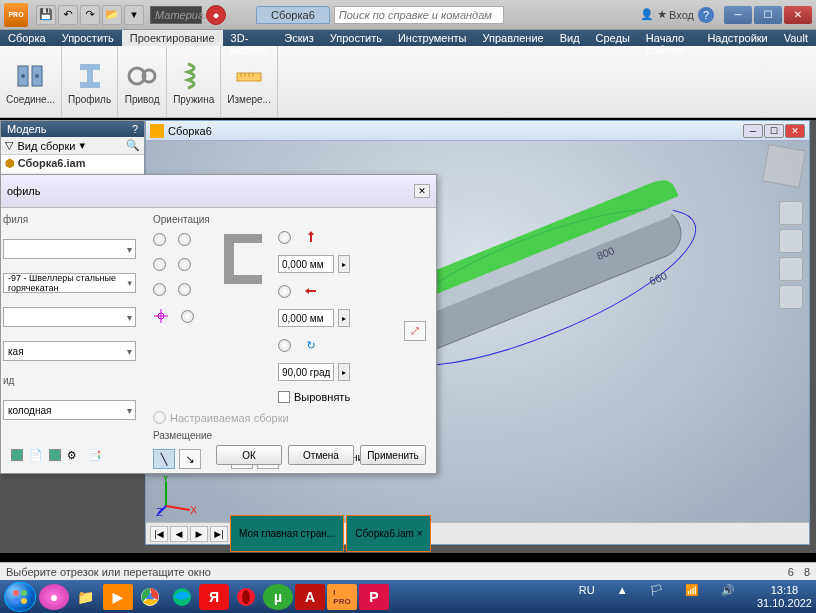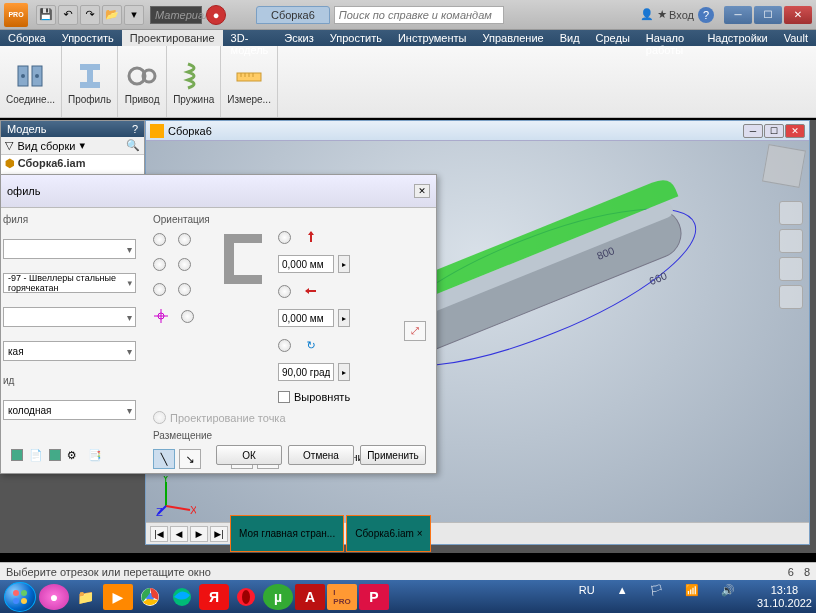--- a/index.html
+++ b/index.html
@@ -346,21 +346,21 @@
               <div class="spin">▸</div>
             </div>
             <div class="inp-row">
                 <div class="chk"></div>
                 <span>Выровнять</span>
               </div>
           </div>
         </div>
         <div class="cust-pt">
             <div class="radio" style="opacity:.5"></div>
-            <span>Проектирование точка</span>
+            <span>Настраиваемая сборки</span>
           </div>
         <div class="fx-btn">⤢</div>
 
         <div class="placement">
           <div class="section-lbl">Размещение</div>
           <div style="display:flex;gap:30px;align-items:center">
             <div class="place-btns">
               <div class="place-btn active">╲</div>
               <div class="place-btn">↘</div>
             </div>

